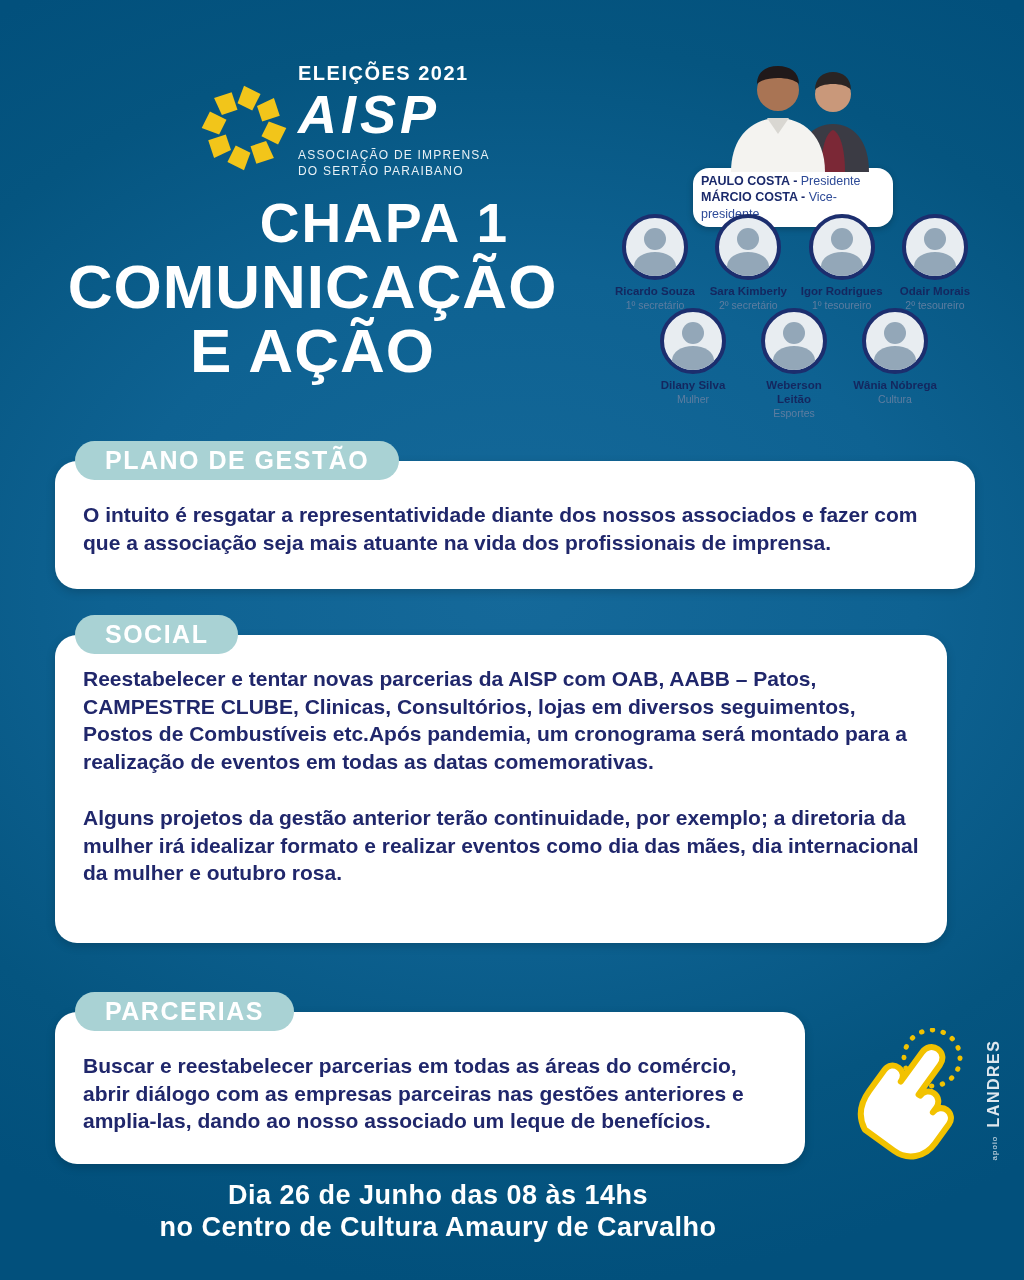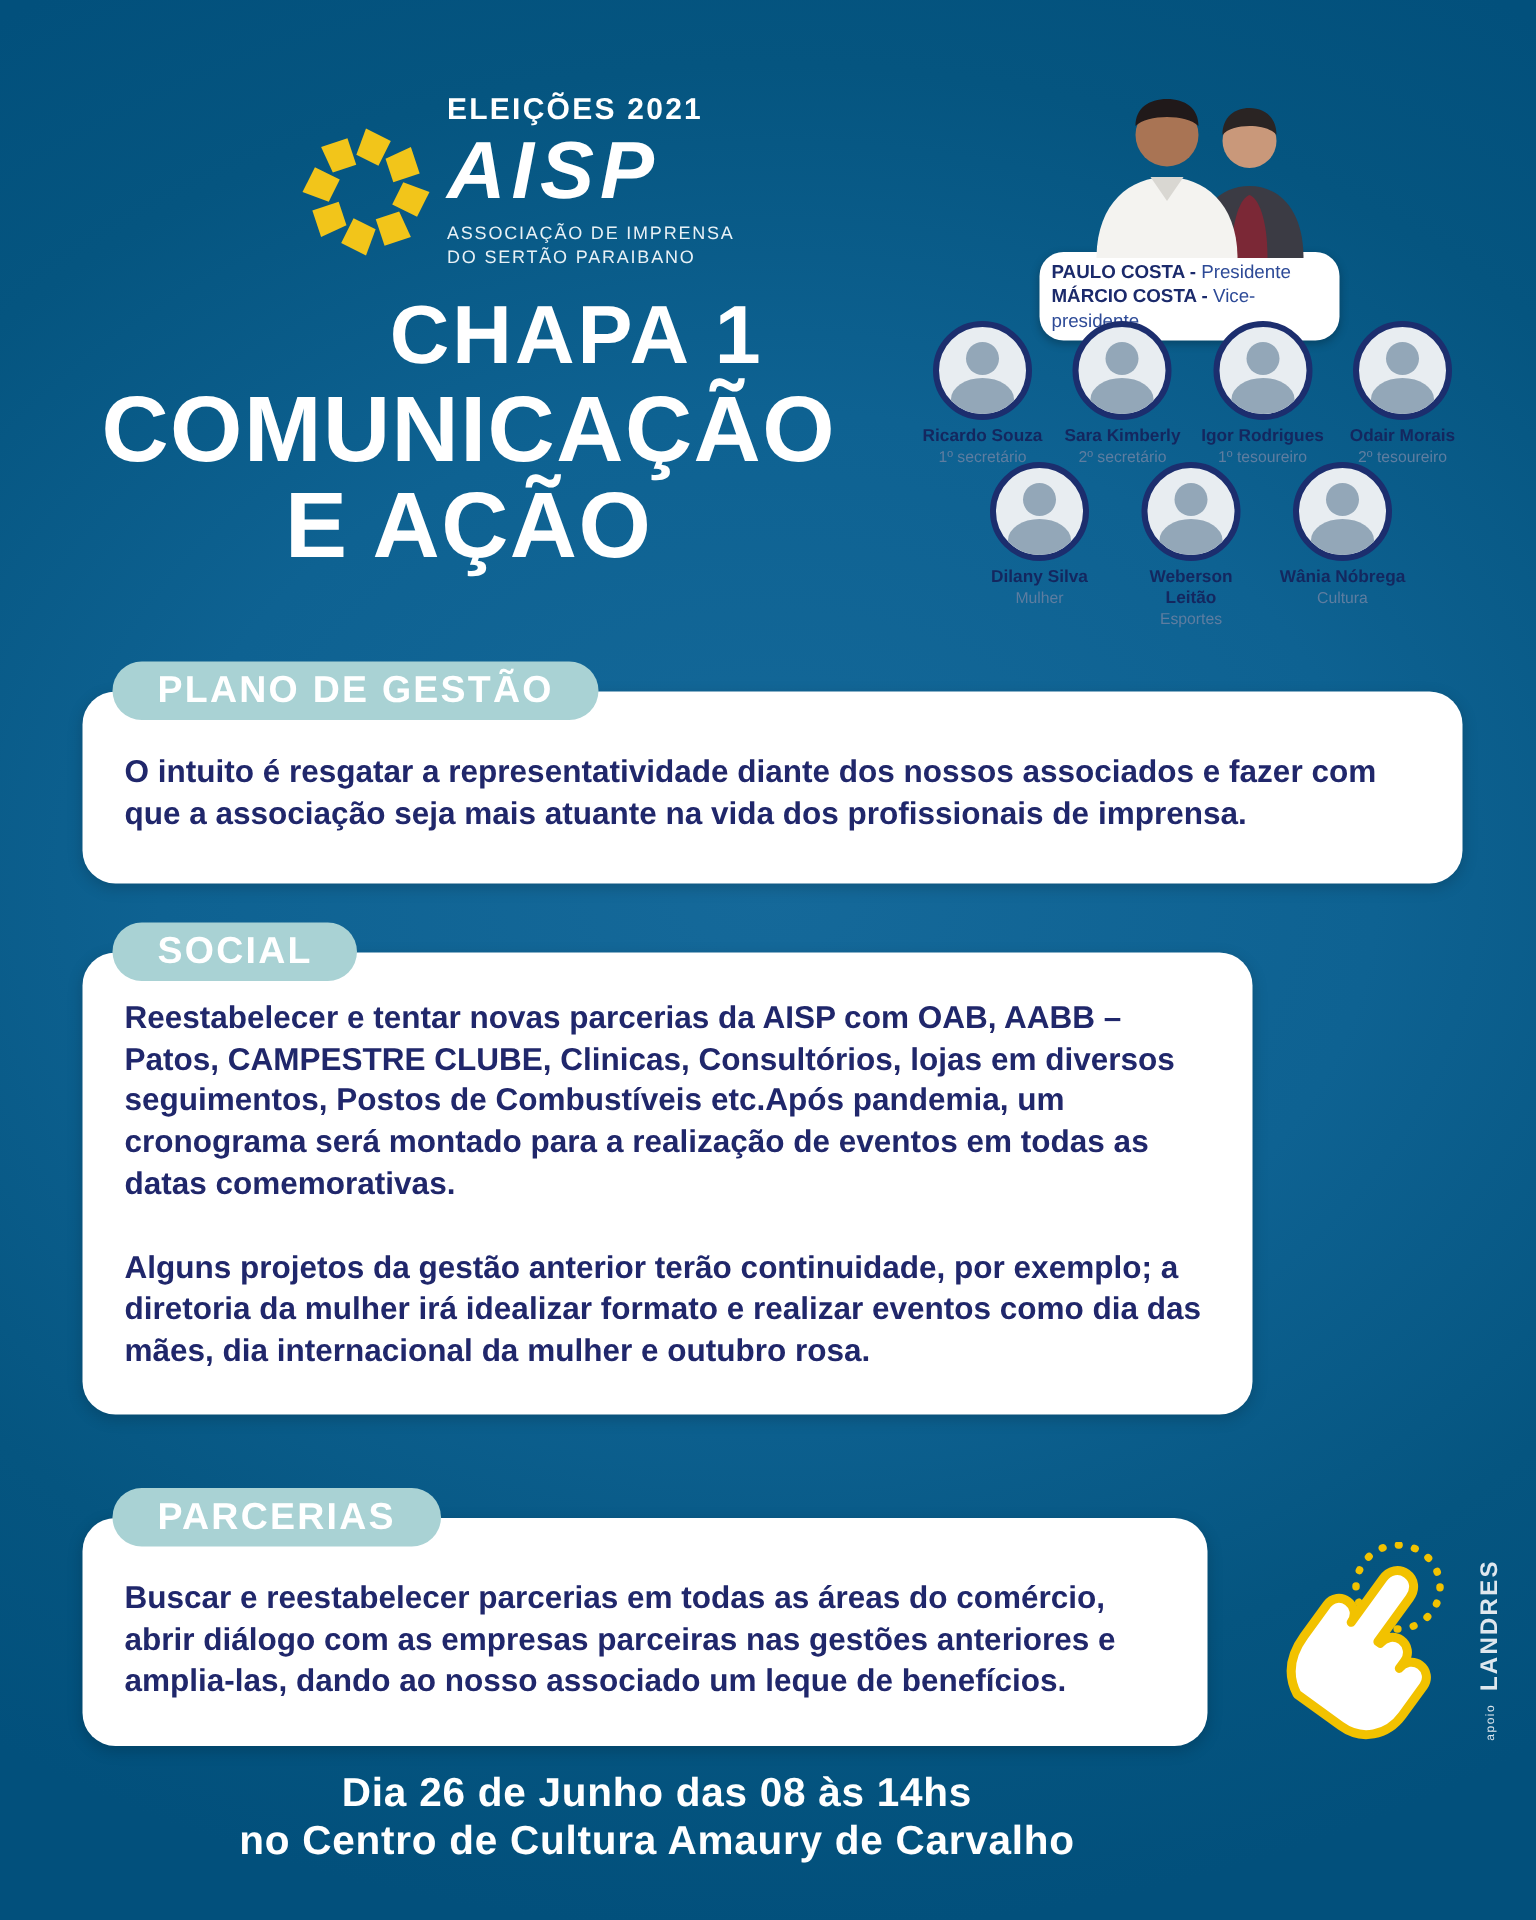--- a/index.html
+++ b/index.html
@@ -57,21 +57,21 @@
     position:absolute;background:#fff;border-radius:22px;z-index:1;
     box-shadow:0 3px 10px rgba(0,0,0,.18);
     padding:30px 28px 18px 28px;box-sizing:border-box;
     color:#20276b;font-weight:bold;font-size:21px;line-height:1.32;
   }
   .card p{margin:0 0 28px 0;}
   .card p:last-child{margin-bottom:0;margin-top:10px;}
   .pill-1{left:75px;top:441px;}
   .card-1{left:55px;top:461px;width:920px;min-height:128px;}
   .pill-2{left:75px;top:615px;}
-  .card-2{left:55px;top:635px;width:780px;min-height:308px;}
+  .card-2{left:55px;top:635px;width:892px;min-height:308px;}
   .pill-3{left:75px;top:992px;}
   .card-3{left:55px;top:1012px;width:750px;min-height:152px;}
   
   .hand-wrap{position:absolute;left:852px;top:1028px;width:118px;height:136px;}
   
   .support{
     position:absolute;left:925px;top:1085px;width:150px;height:30px;
     transform:rotate(-90deg);text-align:center;color:#dfe7ee;white-space:nowrap;
   }
   .support .pfx{font-size:8px;letter-spacing:1px;margin-right:4px;vertical-align:2px;}

